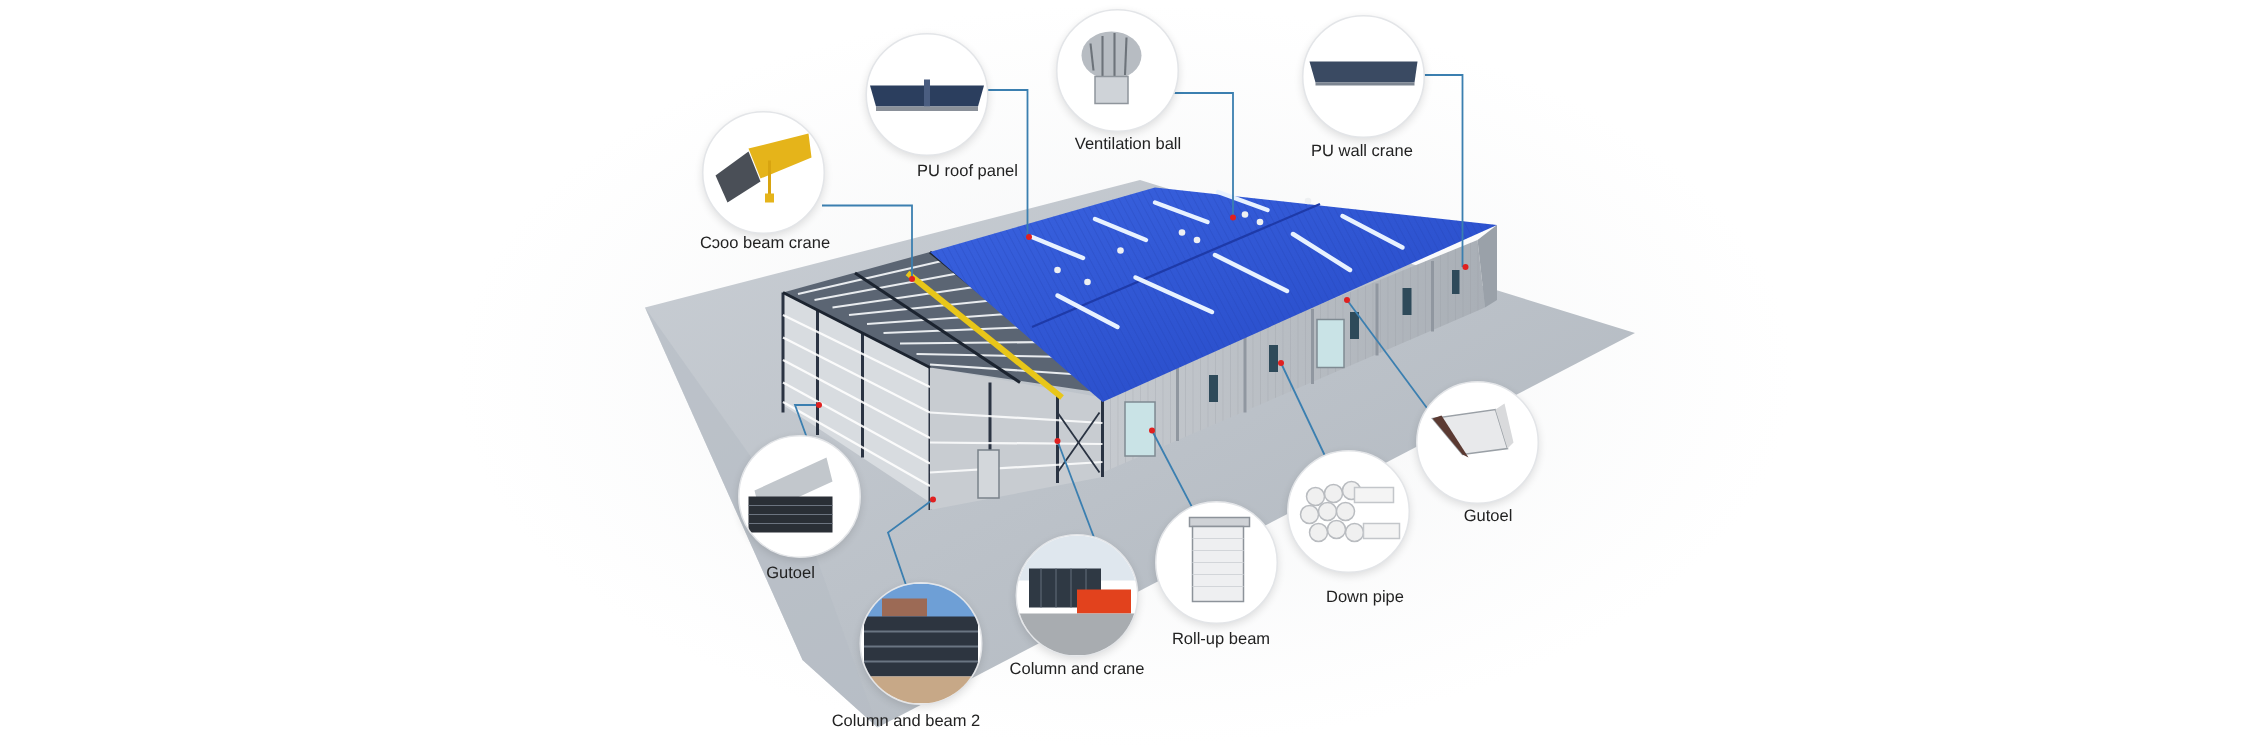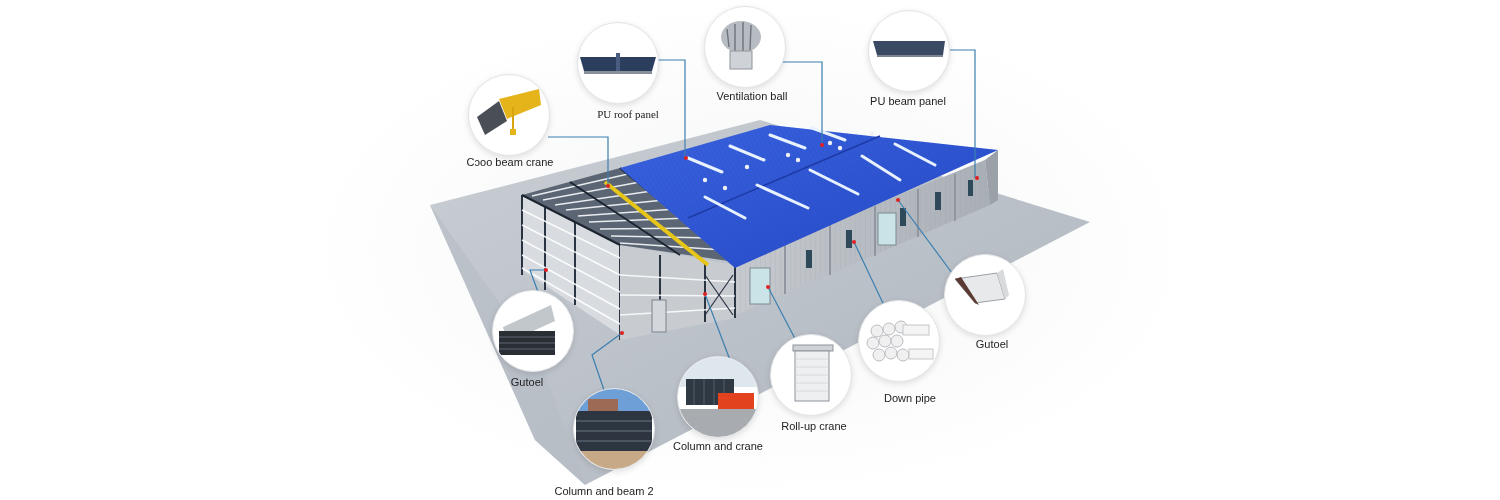--- a/index.html
+++ b/index.html
@@ -196,21 +196,21 @@
   </div>
   <div class="label" style="left:510px;top:156px;">Cɔoo beam crane</div>
 
   <div class="part" style="left:577px;top:22px;">
     <svg width="80" height="80">
       <polygon points="2,34 78,34 74,48 6,48" fill="#2b3e5e"></polygon>
       <rect x="38" y="30" width="4" height="18" fill="#4a5d80"></rect>
       <rect x="6" y="48" width="68" height="3" fill="#8a9099"></rect>
     </svg>
   </div>
-  <div class="label" style="left:628px;top:108px;font-family:Liberation Serif, serif;">PU roof panel</div>
+  <div class="label" style="left:645px;top:108px;">PU roof panel</div>
 
   <div class="part" style="left:704px;top:6px;">
     <svg width="80" height="80">
       <ellipse cx="36" cy="30" rx="20" ry="16" fill="#b7bcc2"></ellipse>
       <g stroke="#6d737a" stroke-width="1.4">
         <line x1="22" y1="22" x2="24" y2="40"></line>
         <line x1="30" y1="17" x2="30" y2="44"></line>
         <line x1="38" y1="15" x2="38" y2="45"></line>
         <line x1="46" y1="18" x2="45" y2="43"></line>
       </g>
@@ -218,21 +218,21 @@
     </svg>
   </div>
   <div class="label" style="left:752px;top:90px;">Ventilation ball</div>
 
   <div class="part" style="left:868px;top:10px;">
     <svg width="80" height="80">
       <polygon points="4,30 76,30 74,44 8,44" fill="#3a4a62"></polygon>
       <rect x="8" y="44" width="66" height="2" fill="#7c8591"></rect>
     </svg>
   </div>
-  <div class="label" style="left:908px;top:95px;">PU beam panel</div>
+  <div class="label" style="left:908px;top:95px;">PU wall crane</div>
 
   <div class="part" style="left:944px;top:254px;">
     <svg width="80" height="80">
       <polygon points="10,24 30,48 60,44 52,18" fill="#e8e9eb" stroke="#9aa0a6"></polygon>
       <polygon points="10,24 16,22 34,50 30,48" fill="#5b3a32"></polygon>
       <polygon points="52,18 58,14 64,40 60,44" fill="#d9dadc"></polygon>
     </svg>
   </div>
   <div class="label" style="left:992px;top:338px;text-align:center;">Gutoel</div>
 
@@ -261,21 +261,21 @@
       <rect x="24" y="16" width="34" height="50" fill="#eeeff1" stroke="#8d939a"></rect>
       <g stroke="#d2d5d9" stroke-width="0.8">
         <line x1="24" y1="24" x2="58" y2="24"></line>
           <line x1="24" y1="32" x2="58" y2="32"></line>
         <line x1="24" y1="40" x2="58" y2="40"></line>
           <line x1="24" y1="48" x2="58" y2="48"></line>
         <line x1="24" y1="56" x2="58" y2="56"></line>
       </g>
     </svg>
   </div>
-  <div class="label" style="left:814px;top:420px;">Roll-up crane</div>
+  <div class="label" style="left:814px;top:420px;">Roll-up beam</div>
 
   <div class="part" style="left:677px;top:356px;">
     <svg width="80" height="80">
       <rect x="0" y="0" width="80" height="30" fill="#dfe7ee"></rect>
       <rect x="8" y="22" width="48" height="26" fill="#2f3944"></rect>
       <g stroke="#5c6773" stroke-width="0.8">
         <line x1="16" y1="22" x2="16" y2="48"></line>
           <line x1="26" y1="22" x2="26" y2="48"></line>
         <line x1="36" y1="22" x2="36" y2="48"></line>
           <line x1="46" y1="22" x2="46" y2="48"></line>
@@ -292,21 +292,21 @@
       <rect x="14" y="10" width="30" height="12" fill="#9c6a55"></rect>
       <rect x="2" y="22" width="76" height="40" fill="#2d3540"></rect>
       <g stroke="#6a7582" stroke-width="1.2">
         <line x1="2" y1="32" x2="78" y2="32"></line>
           <line x1="2" y1="42" x2="78" y2="42"></line>
         <line x1="2" y1="52" x2="78" y2="52"></line>
       </g>
       <rect x="0" y="62" width="80" height="18" fill="#c7a887"></rect>
     </svg>
   </div>
-  <div class="label" style="left:604px;top:485px;">Column and beam 2</div>
+  <div class="label" style="left:604px;top:475px;">Column and beam 2</div>
 
   <div class="part" style="left:492px;top:290px;">
     <svg width="80" height="80">
       <polygon points="10,36 58,14 62,30 14,52" fill="#c2c7cc"></polygon>
       <rect x="6" y="40" width="56" height="24" fill="#2a2f36"></rect>
       <g stroke="#6c7480" stroke-width="0.8">
         <line x1="6" y1="46" x2="62" y2="46"></line>
           <line x1="6" y1="52" x2="62" y2="52"></line>
         <line x1="6" y1="58" x2="62" y2="58"></line>
       </g>

